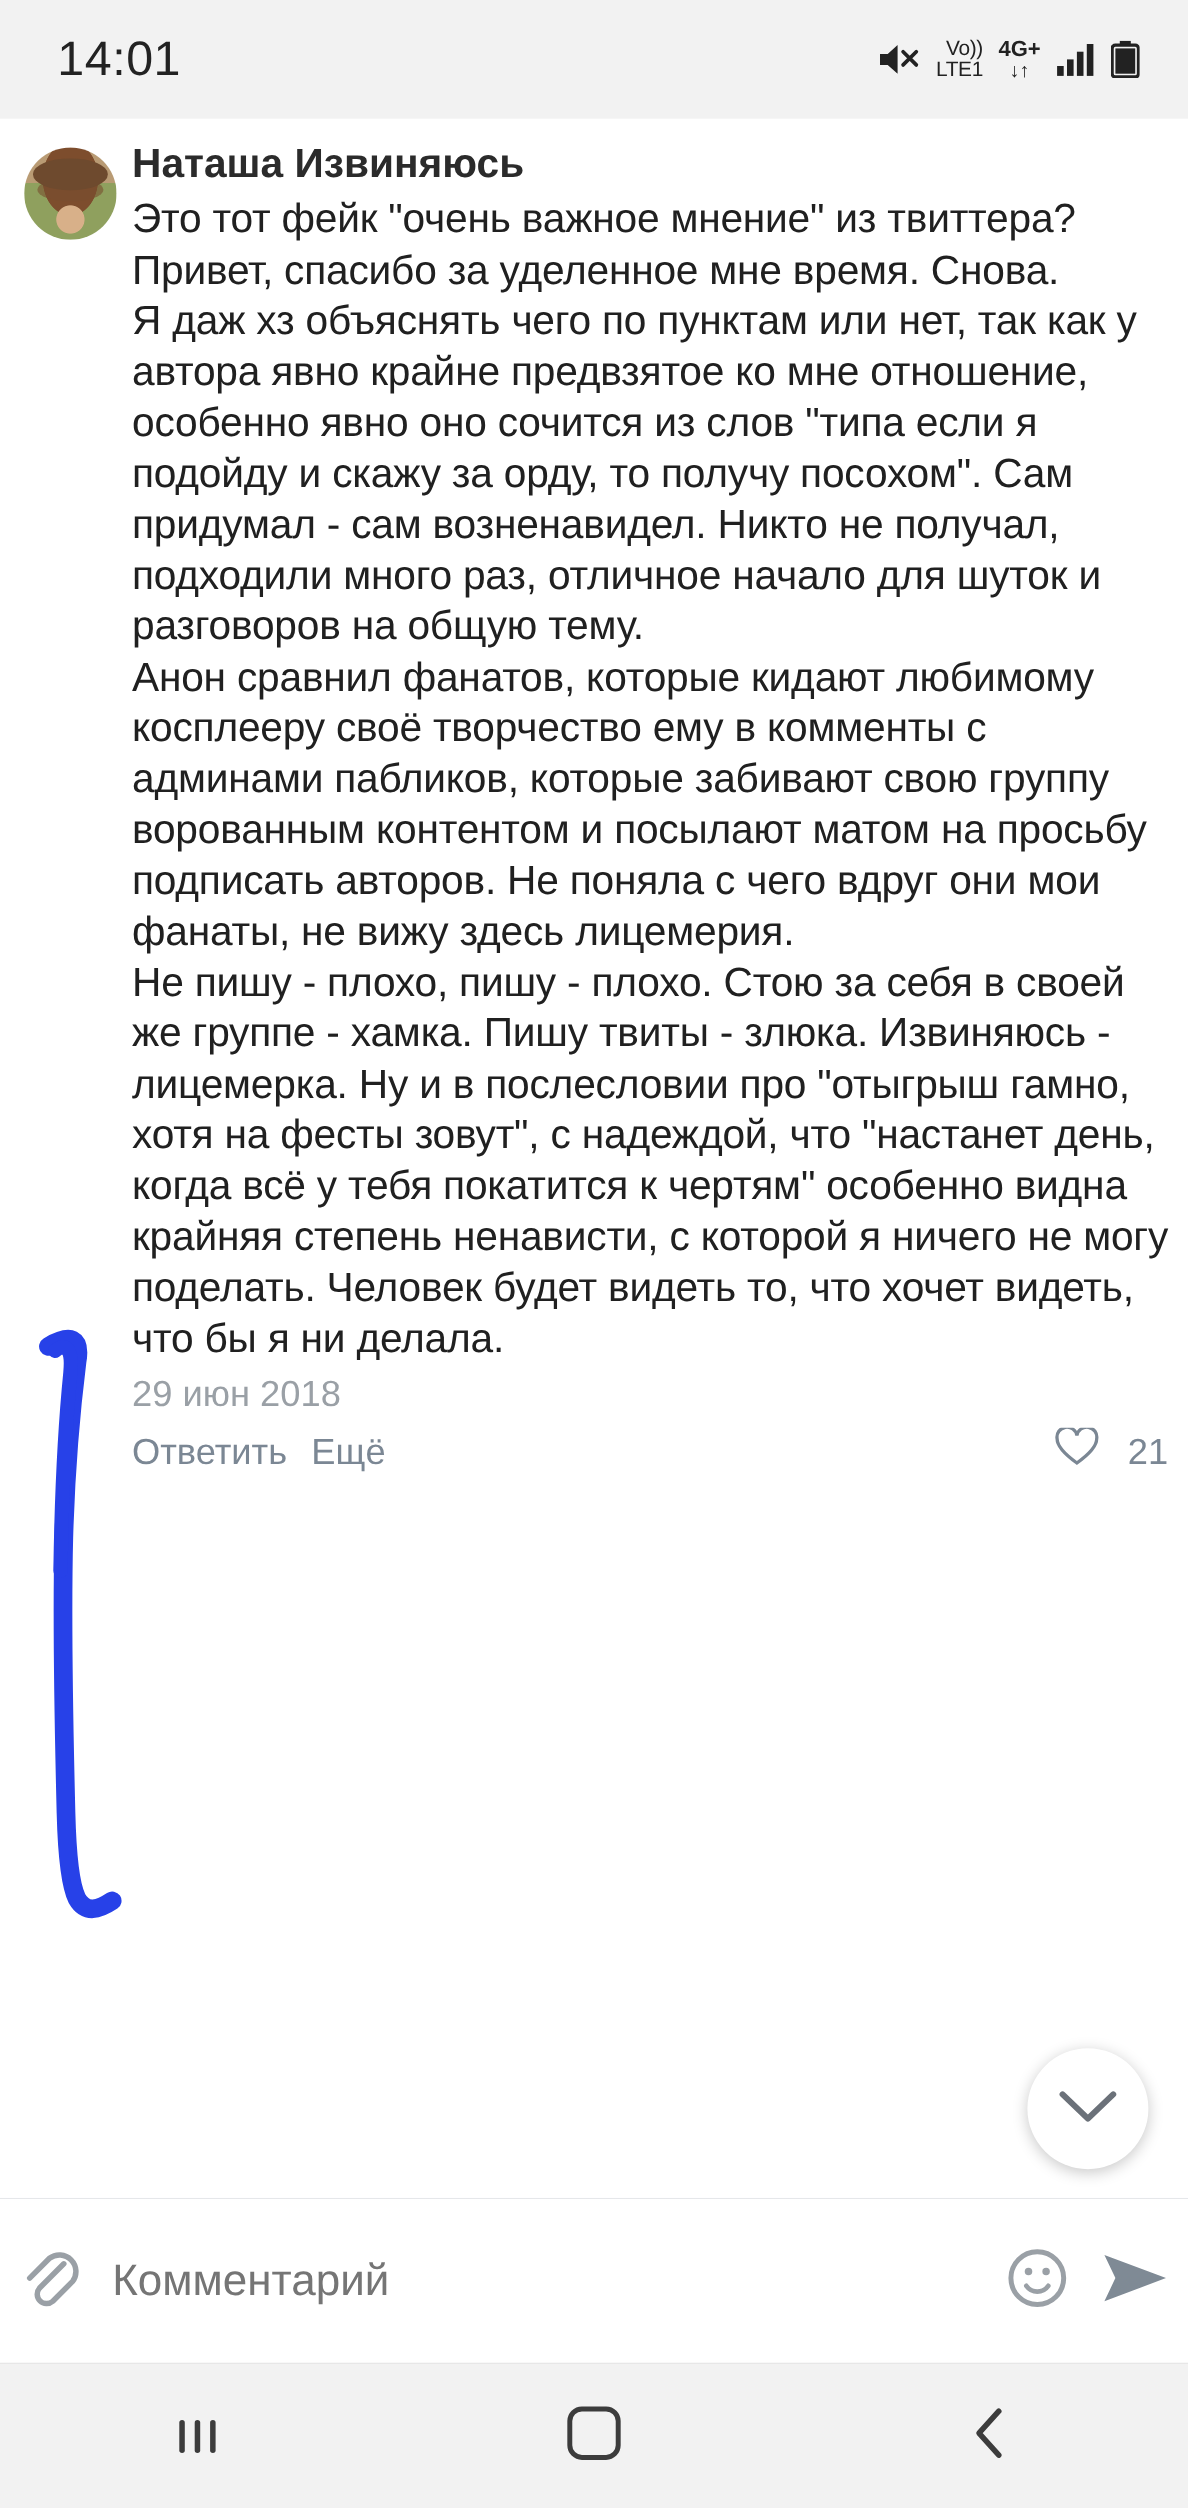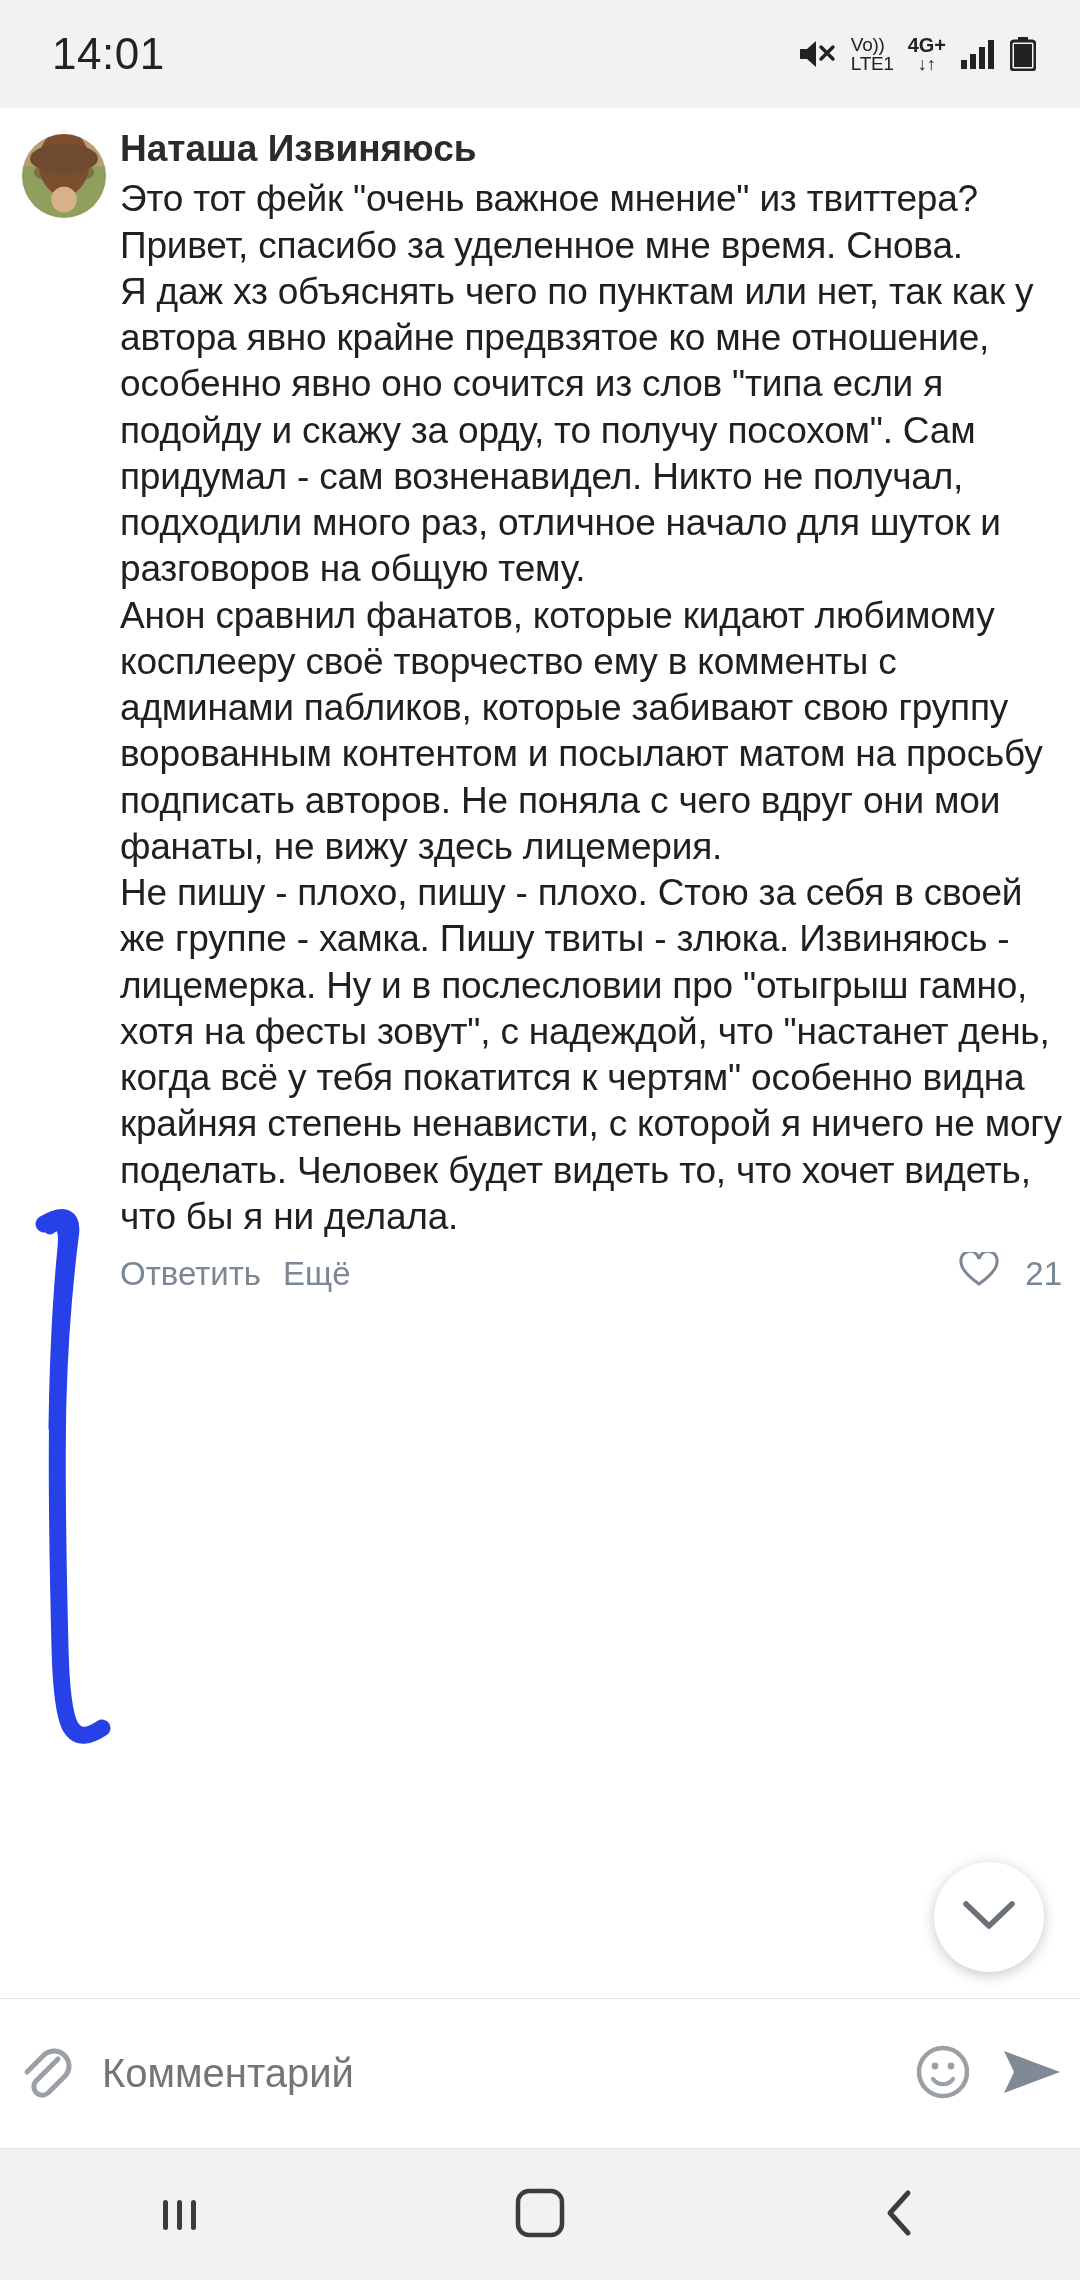--- a/index.html
+++ b/index.html
@@ -36,21 +36,21 @@
   }
   .status-icons {
     display: flex;
     align-items: center;
     gap: 14px;
   }
   .status-icons svg { display: block; }
   .net-stack {
     display: flex;
     flex-direction: column;
-    align-items: flex-start;
+    align-items: flex-end;
     line-height: 1;
     color: #222;
   }
   .net-stack .top { font-size: 19px; letter-spacing: -0.3px; }
   .net-stack .bot { font-size: 19px; letter-spacing: -0.3px; }
   .net-4g {
     display: flex;
     flex-direction: column;
     align-items: center;
     line-height: 1;
@@ -235,20 +235,21 @@
   <div class="content">
 
     <div class="post">
       <div class="avatar"></div>
       <div class="post-body">
         <div class="author">Наташа Извиняюсь</div>
         <div class="para">Это тот фейк "очень важное мнение" из твиттера? Привет, спасибо за уделенное мне время. Снова.</div>
         <div class="para">Я даж хз объяснять чего по пунктам или нет, так как у автора явно крайне предвзятое ко мне отношение, особенно явно оно сочится из слов "типа если я подойду и скажу за орду, то получу посохом". Сам придумал - сам возненавидел. Никто не получал, подходили много раз, отличное начало для шуток и разговоров на общую тему.</div>
         <div class="para">Анон сравнил фанатов, которые кидают любимому косплееру своё творчество ему в комменты с админами пабликов, которые забивают свою группу ворованным контентом и посылают матом на просьбу подписать авторов. Не поняла с чего вдруг они мои фанаты, не вижу здесь лицемерия.</div>
         <div class="para">Не пишу - плохо, пишу - плохо. Стою за себя в своей же группе - хамка. Пишу твиты - злюка. Извиняюсь - лицемерка. Ну и в послесловии про "отыгрыш гамно, хотя на фесты зовут", с надеждой, что "настанет день, когда всё у тебя покатится к чертям" особенно видна крайняя степень ненависти, с которой я ничего не могу поделать. Человек будет видеть то, что хочет видеть, что бы я ни делала.</div>
+        <div class="timestamp">29 июн 2018</div>
         <div class="reply-row">
           <div class="reply-left">
             <span>Ответить</span>
             <span>Ещё</span>
           </div>
           <div class="like-group">
             <span>
               <svg width="40" height="36" viewBox="0 0 40 36">
                 <path d="M20 32 C6 22 2 15 2 10 A8 8 0 0 1 20 7 A8 8 0 0 1 38 10 C38 15 34 22 20 32 z" fill="none" stroke="#7b8794" stroke-width="3"></path>
               </svg>

